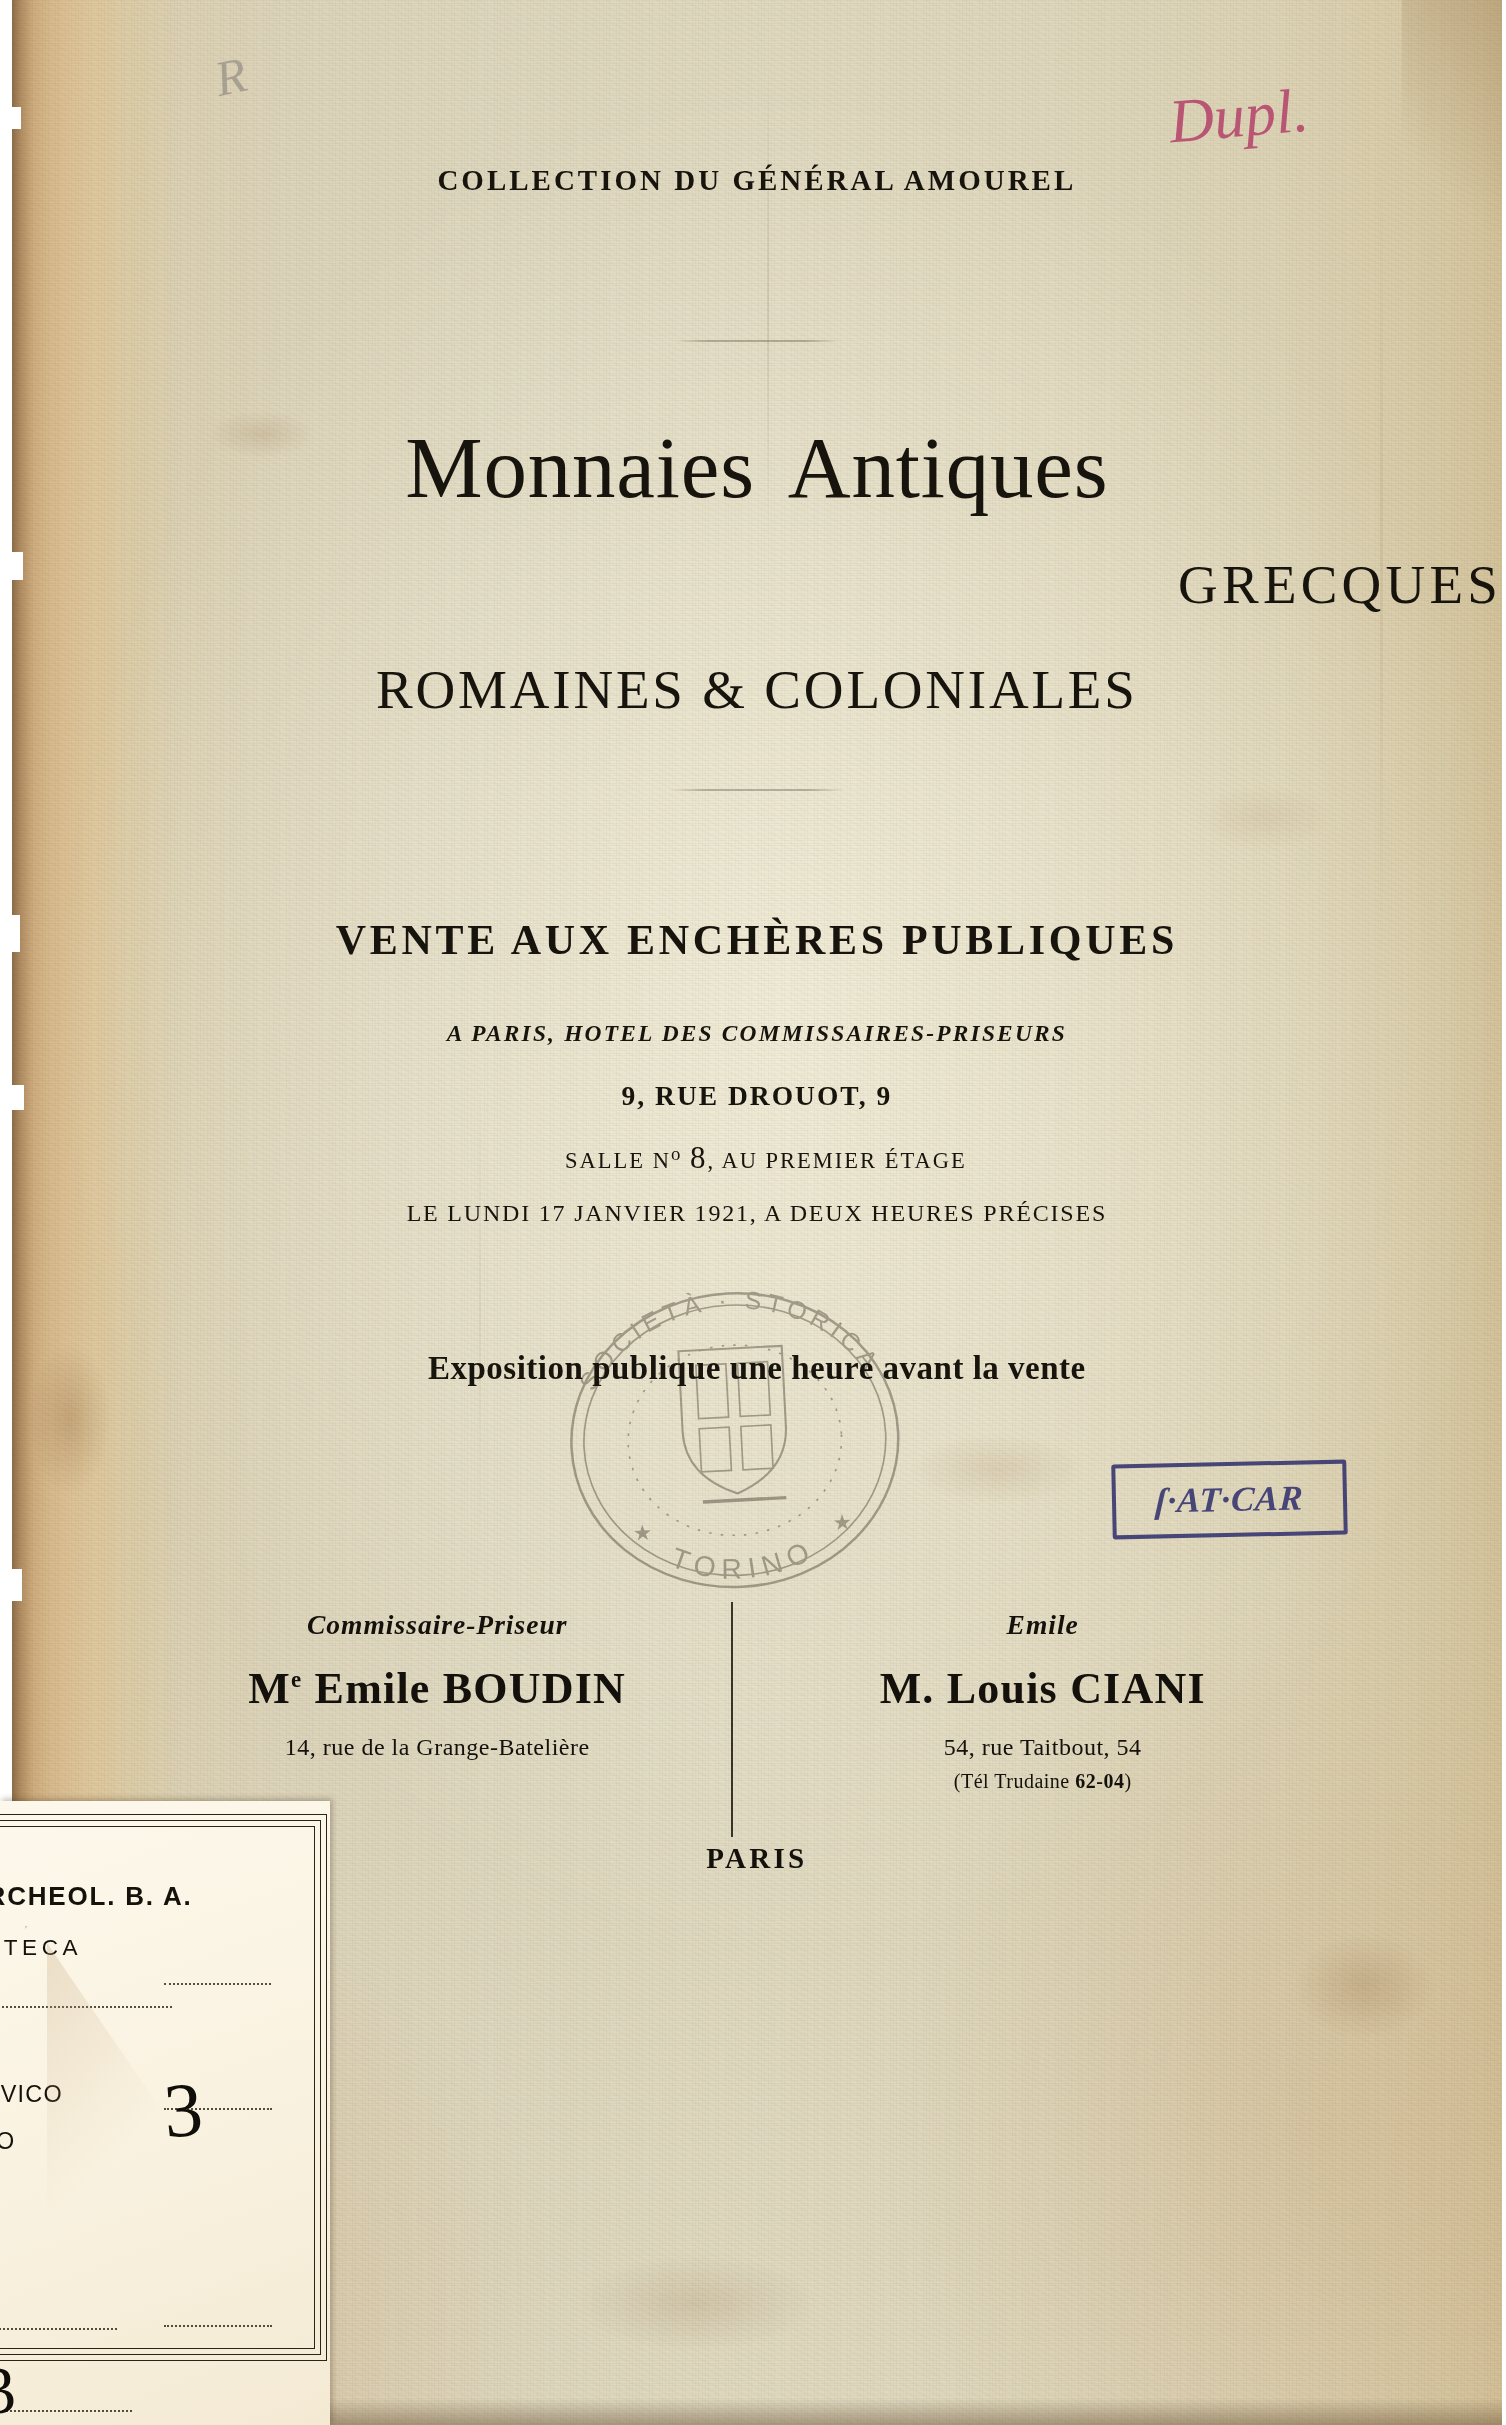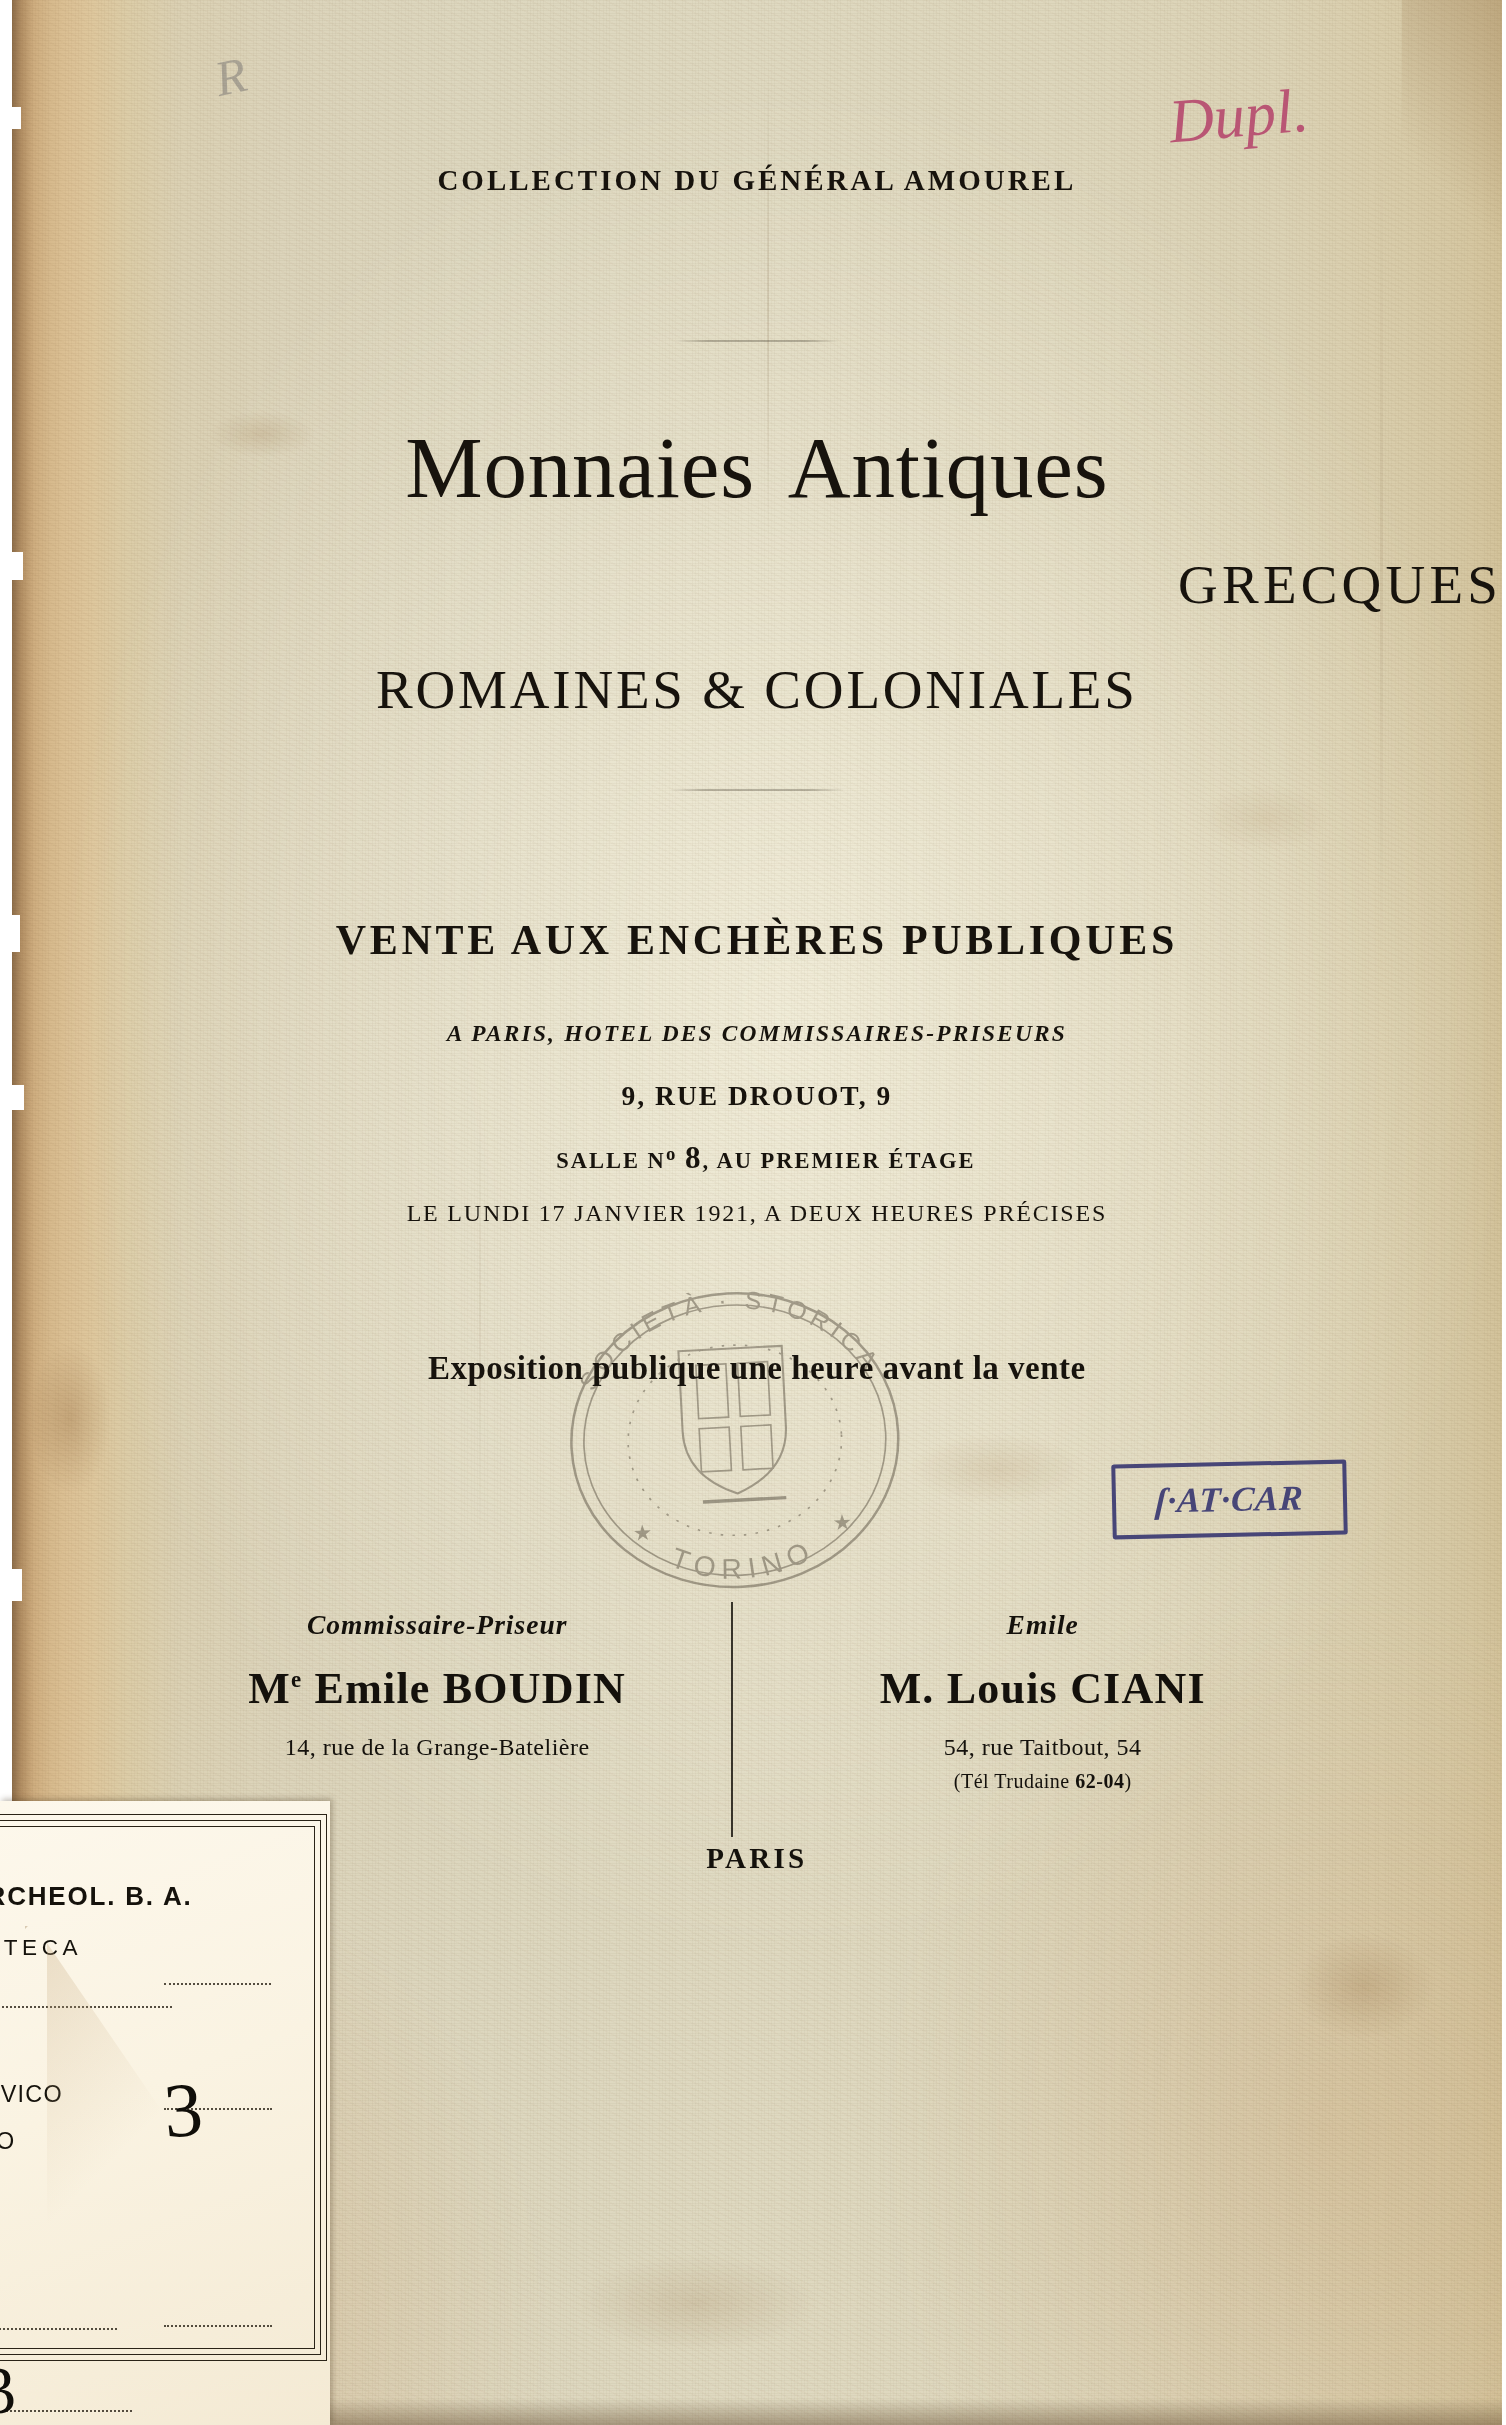--- a/index.html
+++ b/index.html
@@ -87,21 +87,21 @@
   }
   .sub-roman{
     top:658px; font-size:55px; letter-spacing:2.8px; font-weight:400;
   }
 
   .vente{
     top:916px; font-size:42px; font-weight:700; letter-spacing:3.7px;
   }
   .addr1{ top:1020px; font-size:23.4px; letter-spacing:2.2px; font-weight:600;font-style:italic;}
   .addr2{ top:1080px; font-size:27.5px; letter-spacing:2px; font-weight:600;}
-  .addr3{ top:1140px; font-size:22.5px; letter-spacing:2px; font-weight:700;margin-left:18px;}
+  .addr3{ top:1140px; font-size:22.5px; letter-spacing:2px; font-weight:400;margin-left:18px;}
   .addr3 .big{ font-size:31px; }
   .addr4{ top:1200px; font-size:24px; letter-spacing:1.8px; font-weight:400;}
 
   .expo{
     top:1350px; font-size:33px; font-weight:700; letter-spacing:0.5px;
   }
 
   
   .ornament{
     position:absolute; height:1.7px; left:50%; transform:translateX(-50%);

